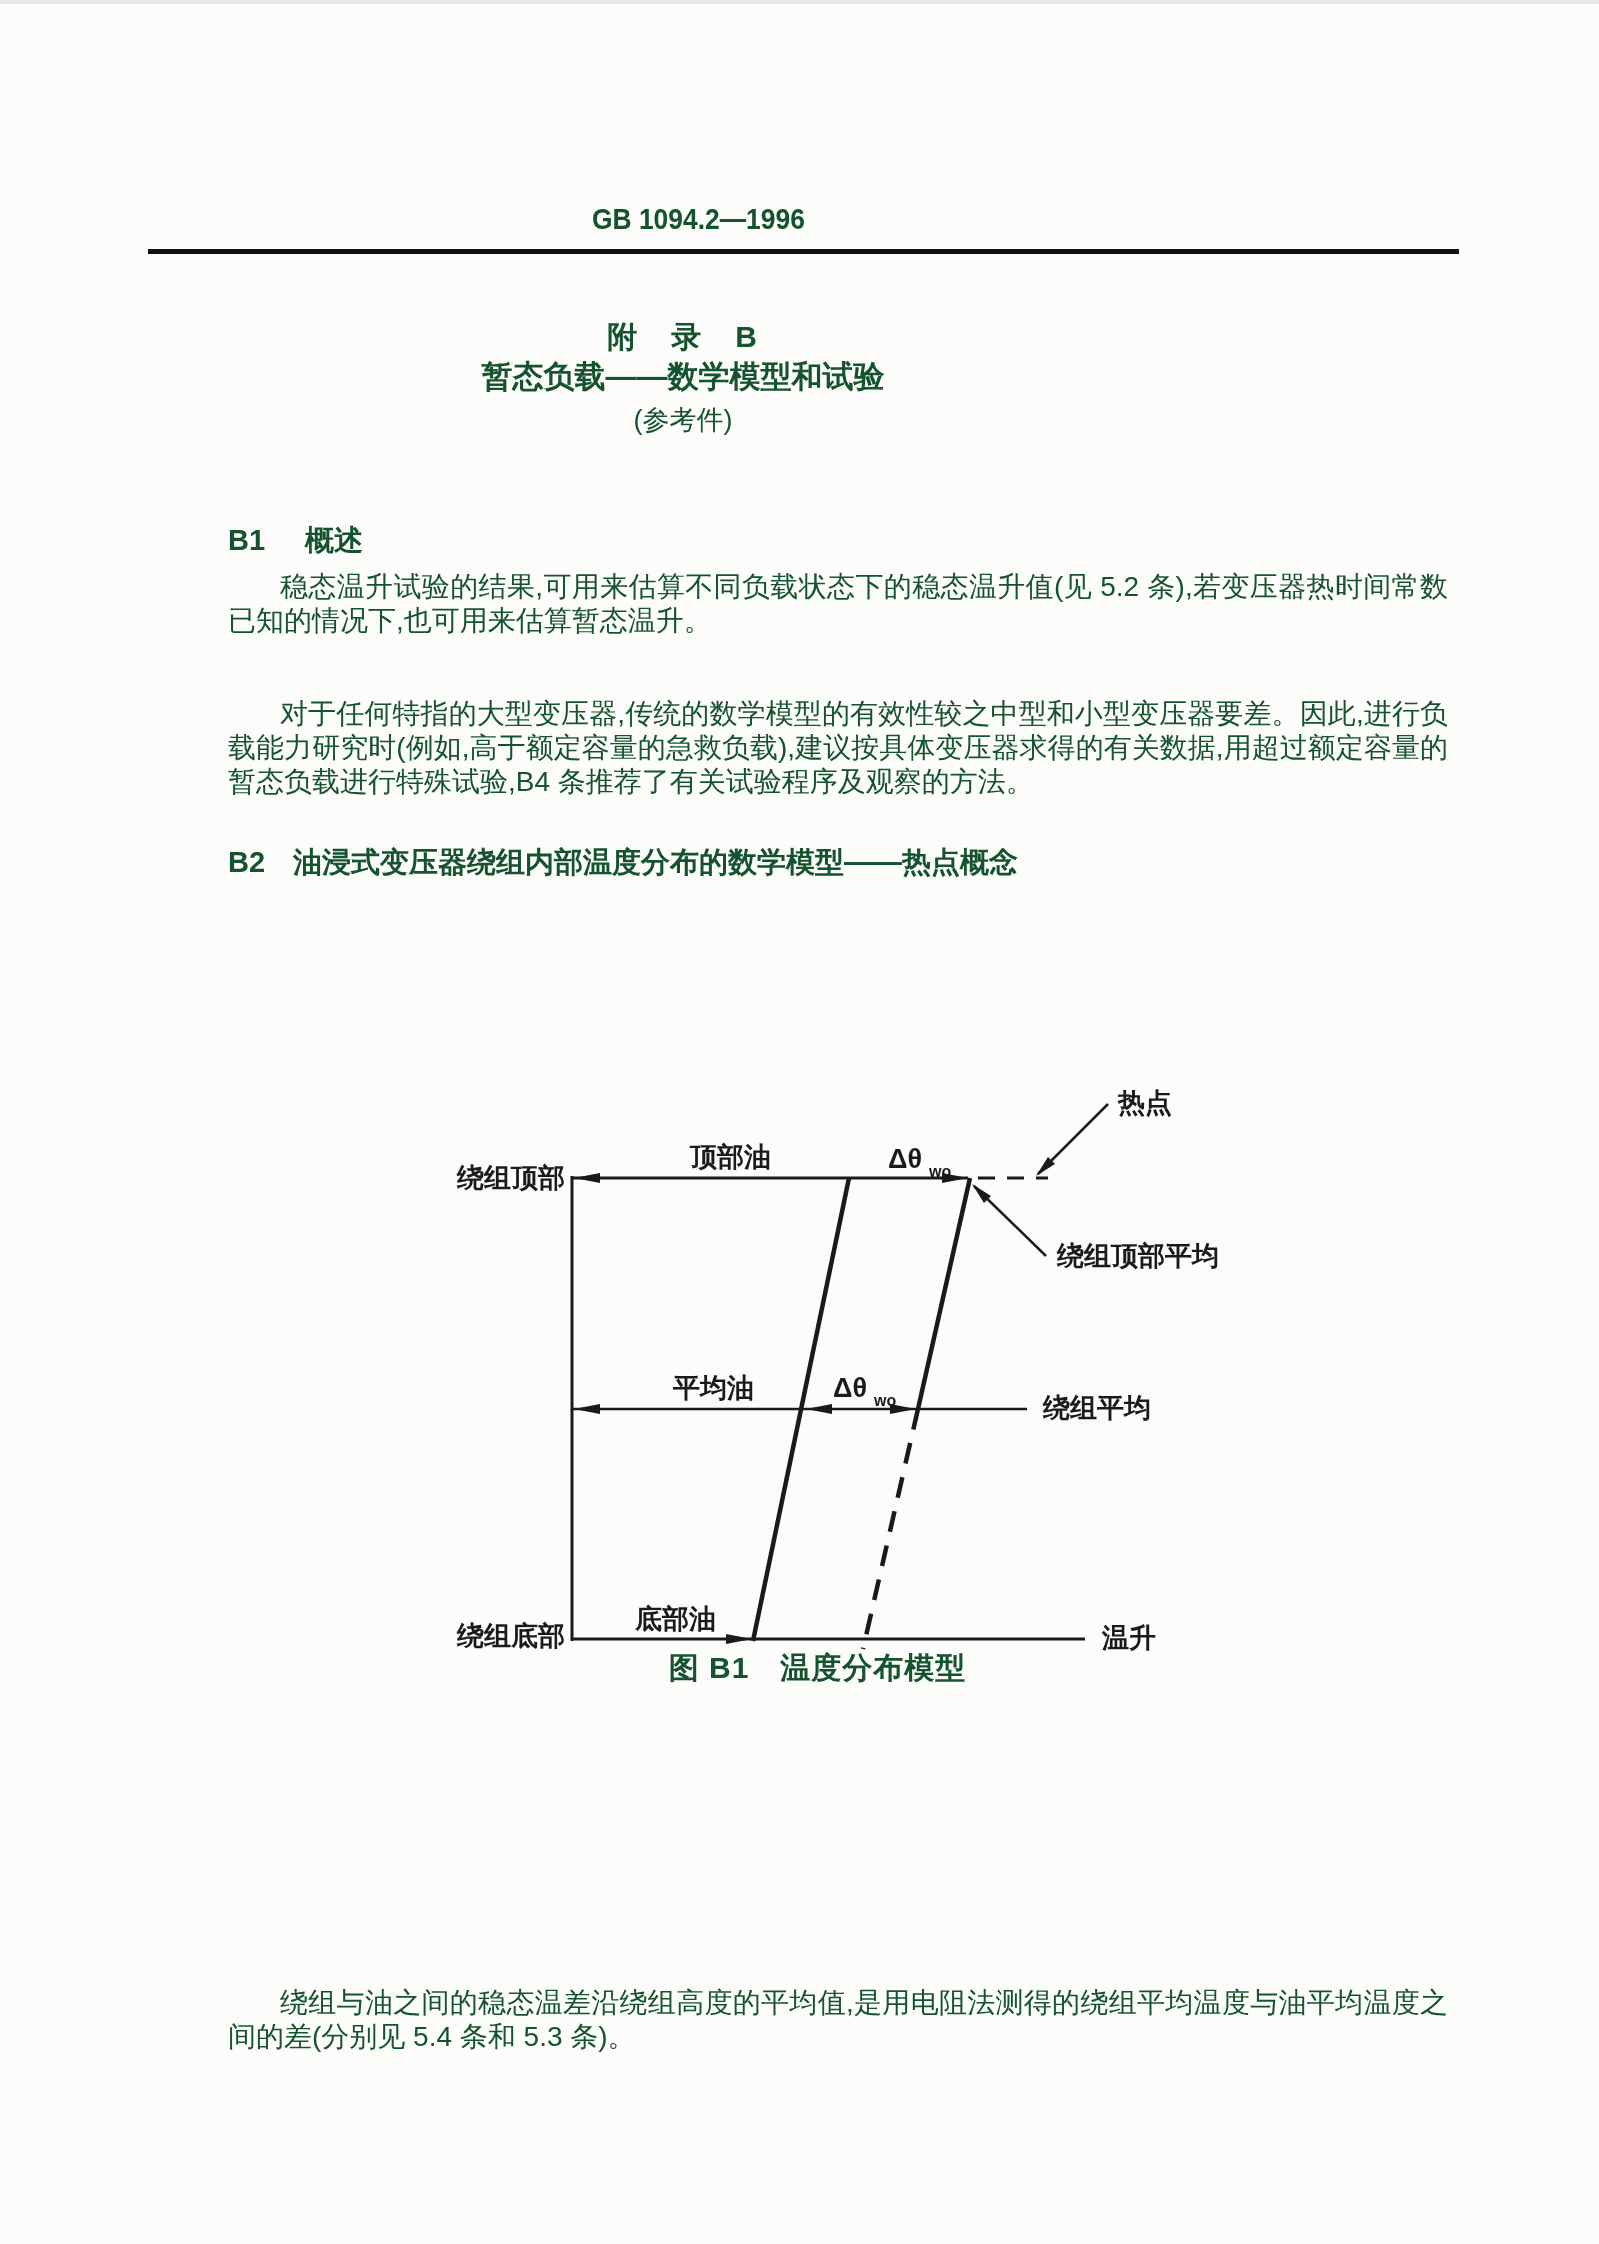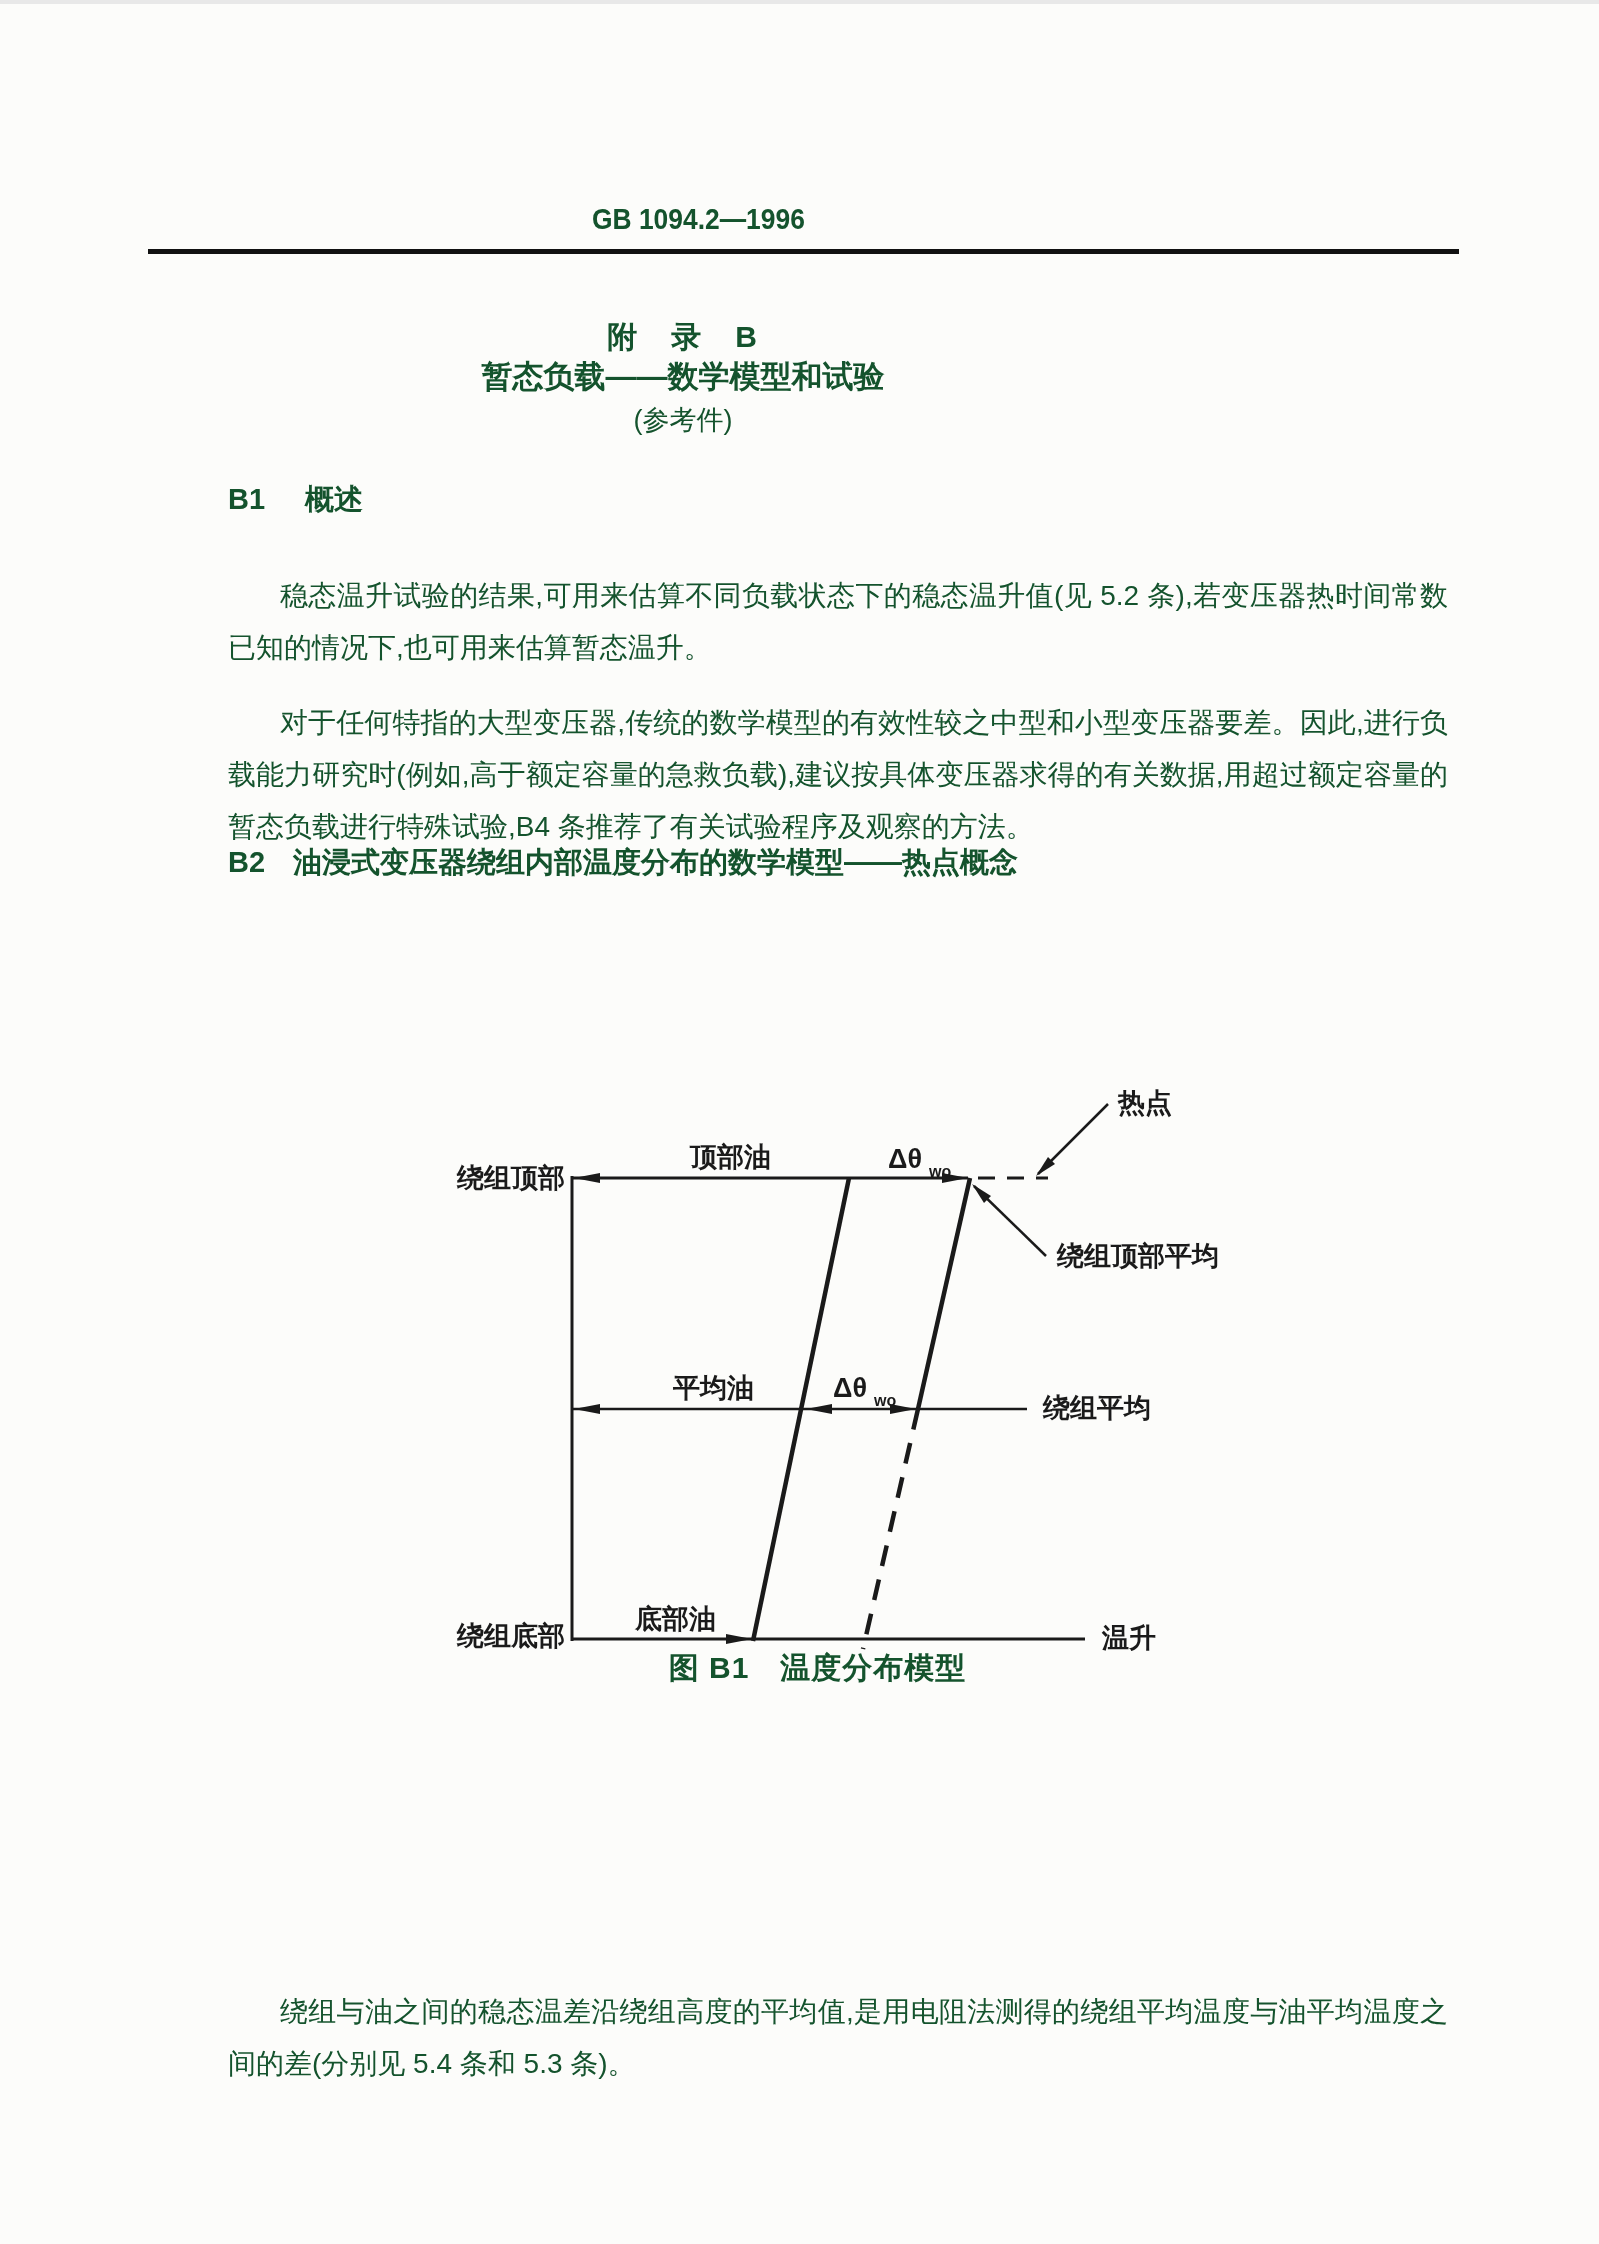--- a/index.html
+++ b/index.html
@@ -26,21 +26,21 @@
   .appendix-label{position:absolute;top:313px;width:100%;font-size:30px;font-weight:bold;letter-spacing:2px;}
   .appendix-title{position:absolute;top:352px;width:100%;font-size:31px;font-weight:bold;}
   .appendix-subtitle{position:absolute;top:398px;width:100%;font-size:27px;}
   .sec-heading{
     position:absolute;left:228px;width:1220px;
     font-size:29px;font-weight:bold;line-height:36px;
     display:flex;gap:28px;white-space:nowrap;
   }
   .para{
     position:absolute;left:228px;width:1220px;
-    font-size:28px;line-height:52px;
+    font-size:28px;line-height:34px;
     text-align:justify;text-indent:52px;
   }
   .fig-caption{
     position:absolute;left:0;top:1644px;width:1635px;
     text-align:center;font-size:30px;font-weight:bold;letter-spacing:1px;
   }
   svg.figure{position:absolute;left:0;top:1080px;}
   svg.figure text{font-family:"Liberation Sans","DejaVu Sans",sans-serif;fill:#1a1a1a;font-weight:bold;}
   .ln{stroke:#1a1a1a;fill:none;}
   .ah{fill:#1a1a1a;stroke:none;}
@@ -52,21 +52,21 @@
 
   <div class="doc-number">GB 1094.2—1996</div>
   <div class="head-rule"></div>
 
   <div class="title-block">
     <div class="appendix-label">附　录　B</div>
     <div class="appendix-title">暂态负载——数学模型和试验</div>
     <div class="appendix-subtitle">(参考件)</div>
   </div>
 
-  <div class="sec-heading" style="top:477px;gap:40px;">
+  <div class="sec-heading" style="top:518px;gap:40px;">
     <span>B1</span>
     <span>概述</span>
   </div>
   <div class="para" style="top:566px;">稳态温升试验的结果,可用来估算不同负载状态下的稳态温升值(见 5.2 条),若变压器热时间常数已知的情况下,也可用来估算暂态温升。</div>
   <div class="para" style="top:693px;">对于任何特指的大型变压器,传统的数学模型的有效性较之中型和小型变压器要差。因此,进行负载能力研究时(例如,高于额定容量的急救负载),建议按具体变压器求得的有关数据,用超过额定容量的暂态负载进行特殊试验,B4 条推荐了有关试验程序及观察的方法。</div>
 
   <div class="sec-heading" style="top:840px;">
     <span>B2</span>
     <span>油浸式变压器绕组内部温度分布的数学模型——热点概念</span>
   </div>

